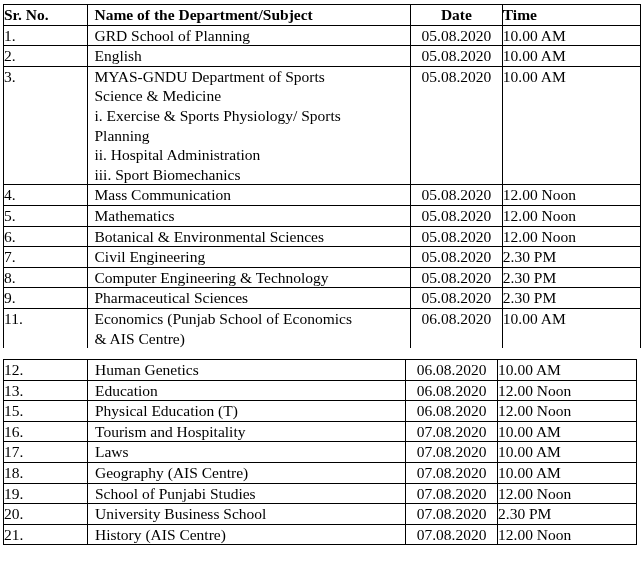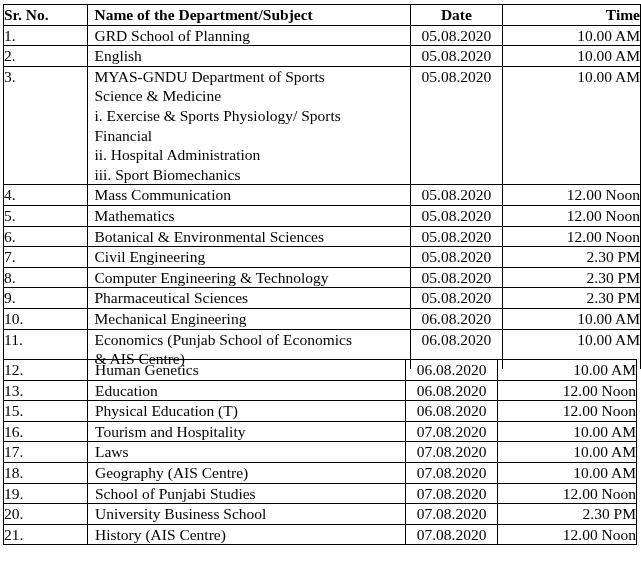--- a/index.html
+++ b/index.html
@@ -5,21 +5,21 @@
   html, body { margin: 0; padding: 0; background: #ffffff; }
   body { width: 641px; height: 568px; position: relative; overflow: hidden;
          font-family: "Liberation Serif", "DejaVu Serif", serif; color: #000; }
   table { border-collapse: collapse; position: absolute; left: 3px; table-layout: fixed; }
   td, th { border: 1px solid #000; padding: 0; font-size: 15.5px; line-height: 19.6px;
            vertical-align: top; font-weight: normal; }
   th { font-weight: bold; text-align: center; }
   .c-sr { width: 83px; text-align: left; }
   .c-name { width: 317px; text-align: left; padding-left: 7px; }
   .c-date { width: 91px; text-align: center; margin-left: 18px; }
-  .c-time { width: 138px; text-align: right; margin-top: 16px; }
+  .c-time { width: 138px; text-align: left; margin-top: 16px; }
   td.c-name { width: 310px; }
   #t1 { top: 4px; }
   #t2 { top: 359px; }
   #t1 tr:last-child td { border-bottom: none; }
   .line { display: block; }
 </style>
 </head>
 <body>
 
 <table id="t1">
@@ -47,21 +47,21 @@
         </td>
         <td class="c-date">05.08.2020</td>
         <td class="c-time">10.00 AM</td>
       </tr>
       <tr>
         <td class="c-sr">3.</td>
         <td class="c-name">
           <span class="line">MYAS-GNDU Department of Sports</span>
           <span class="line">Science &amp; Medicine</span>
           <span class="line">i. Exercise &amp; Sports Physiology/ Sports</span>
-          <span class="line">Financial</span>
+          <span class="line">Planning</span>
           <span class="line">ii. Hospital Administration</span>
           <span class="line">iii. Sport Biomechanics</span>
         </td>
         <td class="c-date">05.08.2020</td>
         <td class="c-time">10.00 AM</td>
       </tr>
       <tr>
         <td class="c-sr">4.</td>
         <td class="c-name">
           <span class="line">Mass Communication</span>
@@ -101,28 +101,20 @@
         <td class="c-date">05.08.2020</td>
         <td class="c-time">2.30 PM</td>
       </tr>
       <tr>
         <td class="c-sr">9.</td>
         <td class="c-name">
           <span class="line">Pharmaceutical Sciences</span>
         </td>
         <td class="c-date">05.08.2020</td>
         <td class="c-time">2.30 PM</td>
-      </tr>
-      <tr>
-        <td class="c-sr">10.</td>
-        <td class="c-name">
-          <span class="line">Mechanical Engineering</span>
-        </td>
-        <td class="c-date">06.08.2020</td>
-        <td class="c-time">10.00 AM</td>
       </tr>
       <tr>
         <td class="c-sr">11.</td>
         <td class="c-name">
           <span class="line">Economics (Punjab School of Economics</span>
           <span class="line">&amp; AIS Centre)</span>
         </td>
         <td class="c-date">06.08.2020</td>
         <td class="c-time">10.00 AM</td>
       </tr>

